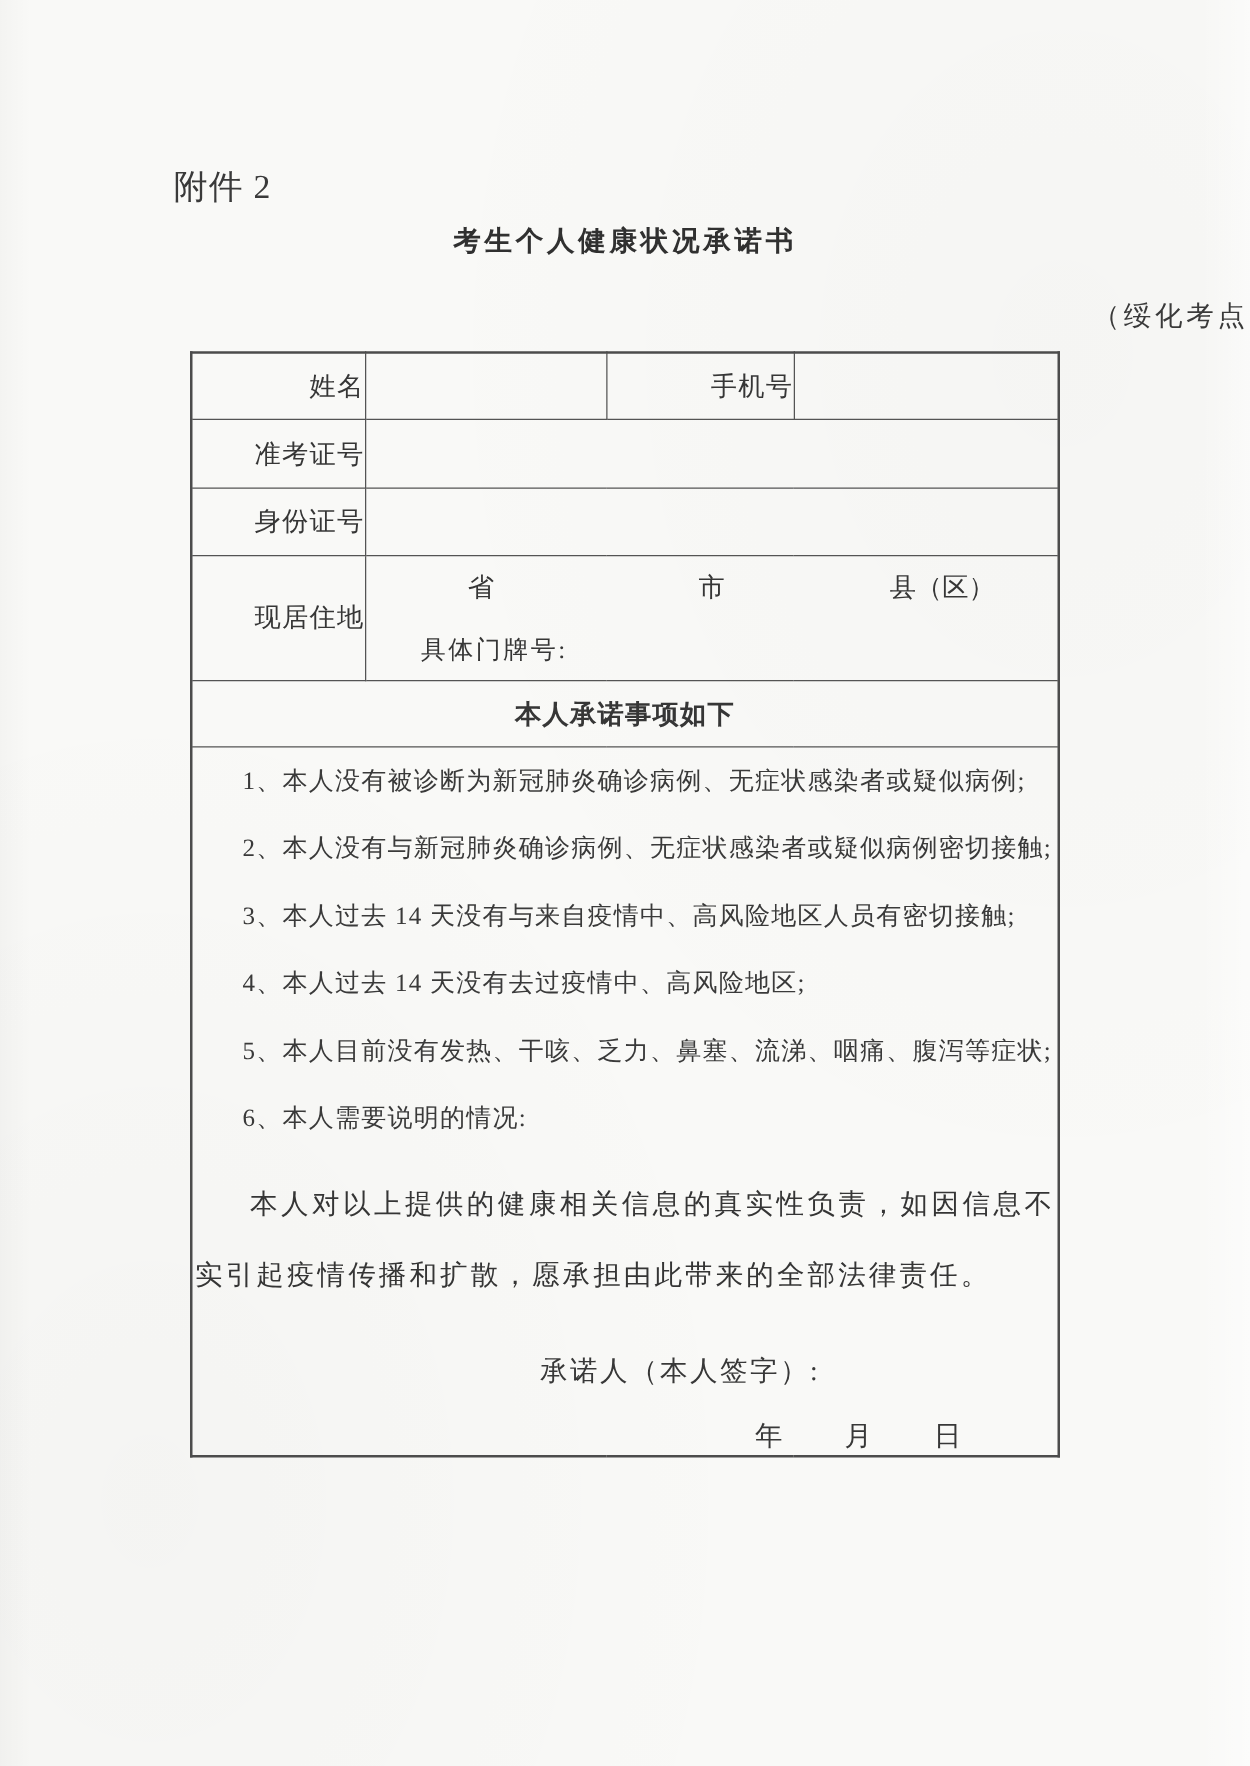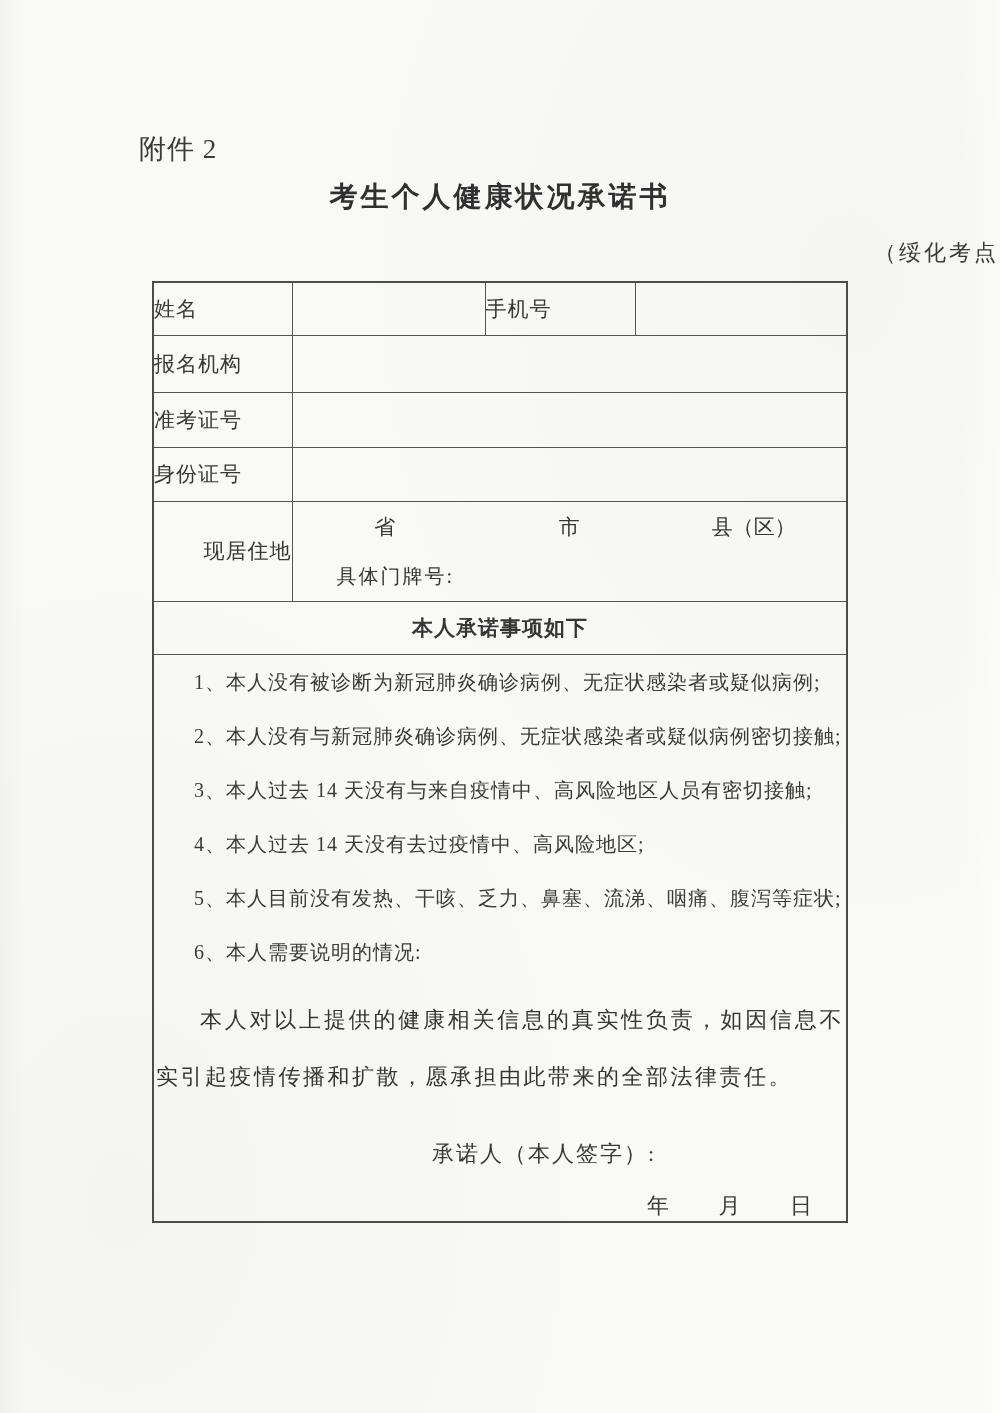--- a/index.html
+++ b/index.html
@@ -34,21 +34,21 @@
   }
   .title {
     position: absolute;
     left: 0;
     top: 178px;
     width: 100%;
     margin: 0;
     text-align: center;
     font-family: "Liberation Sans", sans-serif;
     font-weight: bold;
-    font-size: 28px;
+    font-size: 22px;
     letter-spacing: 3px;
     color: #303030;
   }
   .subtitle {
     position: absolute;
     left: 0;
     top: 238px;
     width: 100%;
     text-align: right;
     font-size: 22px;
@@ -66,21 +66,21 @@
     border: 2px solid #4c4c4c;
   }
   table.form-table td {
     border: 1.5px solid #545454;
     font-size: 21px;
     color: #363636;
     vertical-align: middle;
     padding: 0;
   }
   td.label-cell {
-    text-align: left;
+    text-align: right;
     letter-spacing: 1px;
   }
   td.residence-label-cell {
     text-align: right;
     vertical-align: top;
     padding-top: 16px;
     letter-spacing: 1px;
   }
   td.residence-value-cell {
     vertical-align: top;
@@ -139,21 +139,21 @@
     left: 44px;
     margin-top: 34px;
     text-align: center;
     font-size: 22px;
     letter-spacing: 2px;
     color: #383838;
   }
   .date-line {
     margin-top: 22px;
     text-align: right;
-    padding-right: 34px;
+    padding-right: 77px;
     font-size: 22px;
     color: #383838;
   }
   .date-line span + span {
     margin-left: 44px;
   }
 </style>
 </head>
 <body>
 
@@ -174,24 +174,20 @@
     </colgroup>
 
     <tbody>
         <tr style="height:53px;">
       <td class="label-cell">姓名</td>
       <td></td>
       <td class="label-cell">手机号</td>
       <td></td>
     </tr>
 
-    <tr style="height:57px;">
-      <td class="label-cell">报名机构</td>
-      <td colspan="3"></td>
-    </tr>
 
     <tr style="height:55px;">
       <td class="label-cell">准考证号</td>
       <td colspan="3"></td>
     </tr>
 
     <tr style="height:54px;">
       <td class="label-cell">身份证号</td>
       <td colspan="3"></td>
     </tr>

